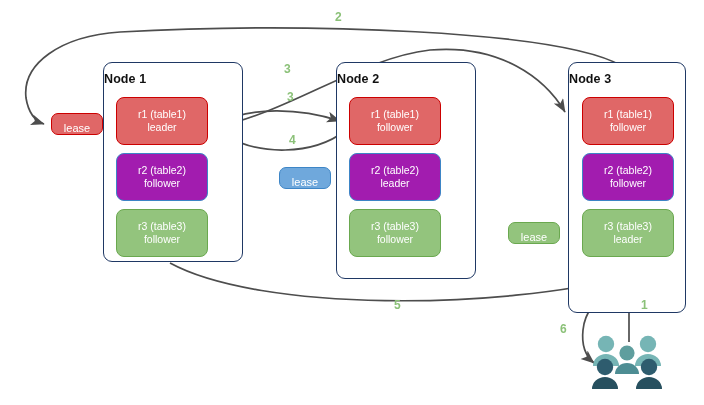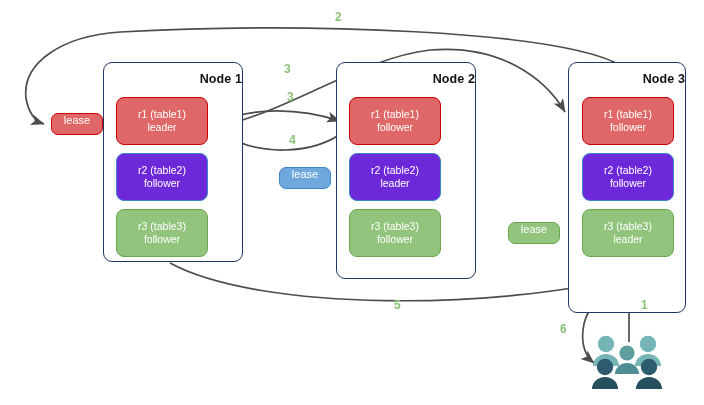--- a/index.html
+++ b/index.html
@@ -17,21 +17,21 @@
     position:absolute;
     border:1.6px solid #1f3864;
     border-radius:9px;
     background:#ffffff;
     box-sizing:border-box;
   }
   .node-title{
     position:absolute;
     left:0;right:0;
     top:9px;
-    text-align:right;
+    text-align:left;
     font-size:12.5px;
     font-weight:bold;
     color:#111111;
     letter-spacing:.1px;
   }
   .replica{
     position:absolute;
     left:12px;
     width:92px;
     height:48px;
@@ -40,28 +40,28 @@
     display:flex;
     flex-direction:column;
     align-items:center;
     justify-content:center;
     color:#ffffff;
     font-size:10.5px;
     line-height:13px;
     text-align:center;
   }
   .rep-red{background:#e06767;border:1.6px solid #cc0000;}
-  .rep-blue{background:#6d28d9;border:1.6px solid #3d85c6;}
+  .rep-blue{background:#a21caf;border:1.6px solid #3d85c6;}
   .rep-green{background:#93c47d;border:1.6px solid #6aa84f;}
 
   .lease{
     position:absolute;
     border-radius:7px;
     box-sizing:border-box;
-    display:flex;align-items:flex-start;justify-content:center;
+    display:flex;align-items:flex-end;justify-content:center;
     color:#ffffff;
     font-size:11px;
     height:22px;
     width:52px;
   }
   .lease-red{background:#e06767;border:1.6px solid #cc0000;}
   .lease-blue{background:#6fa8dc;border:1.6px solid #3d85c6;}
   .lease-green{background:#93c47d;border:1.6px solid #6aa84f;}
 
   .num{

